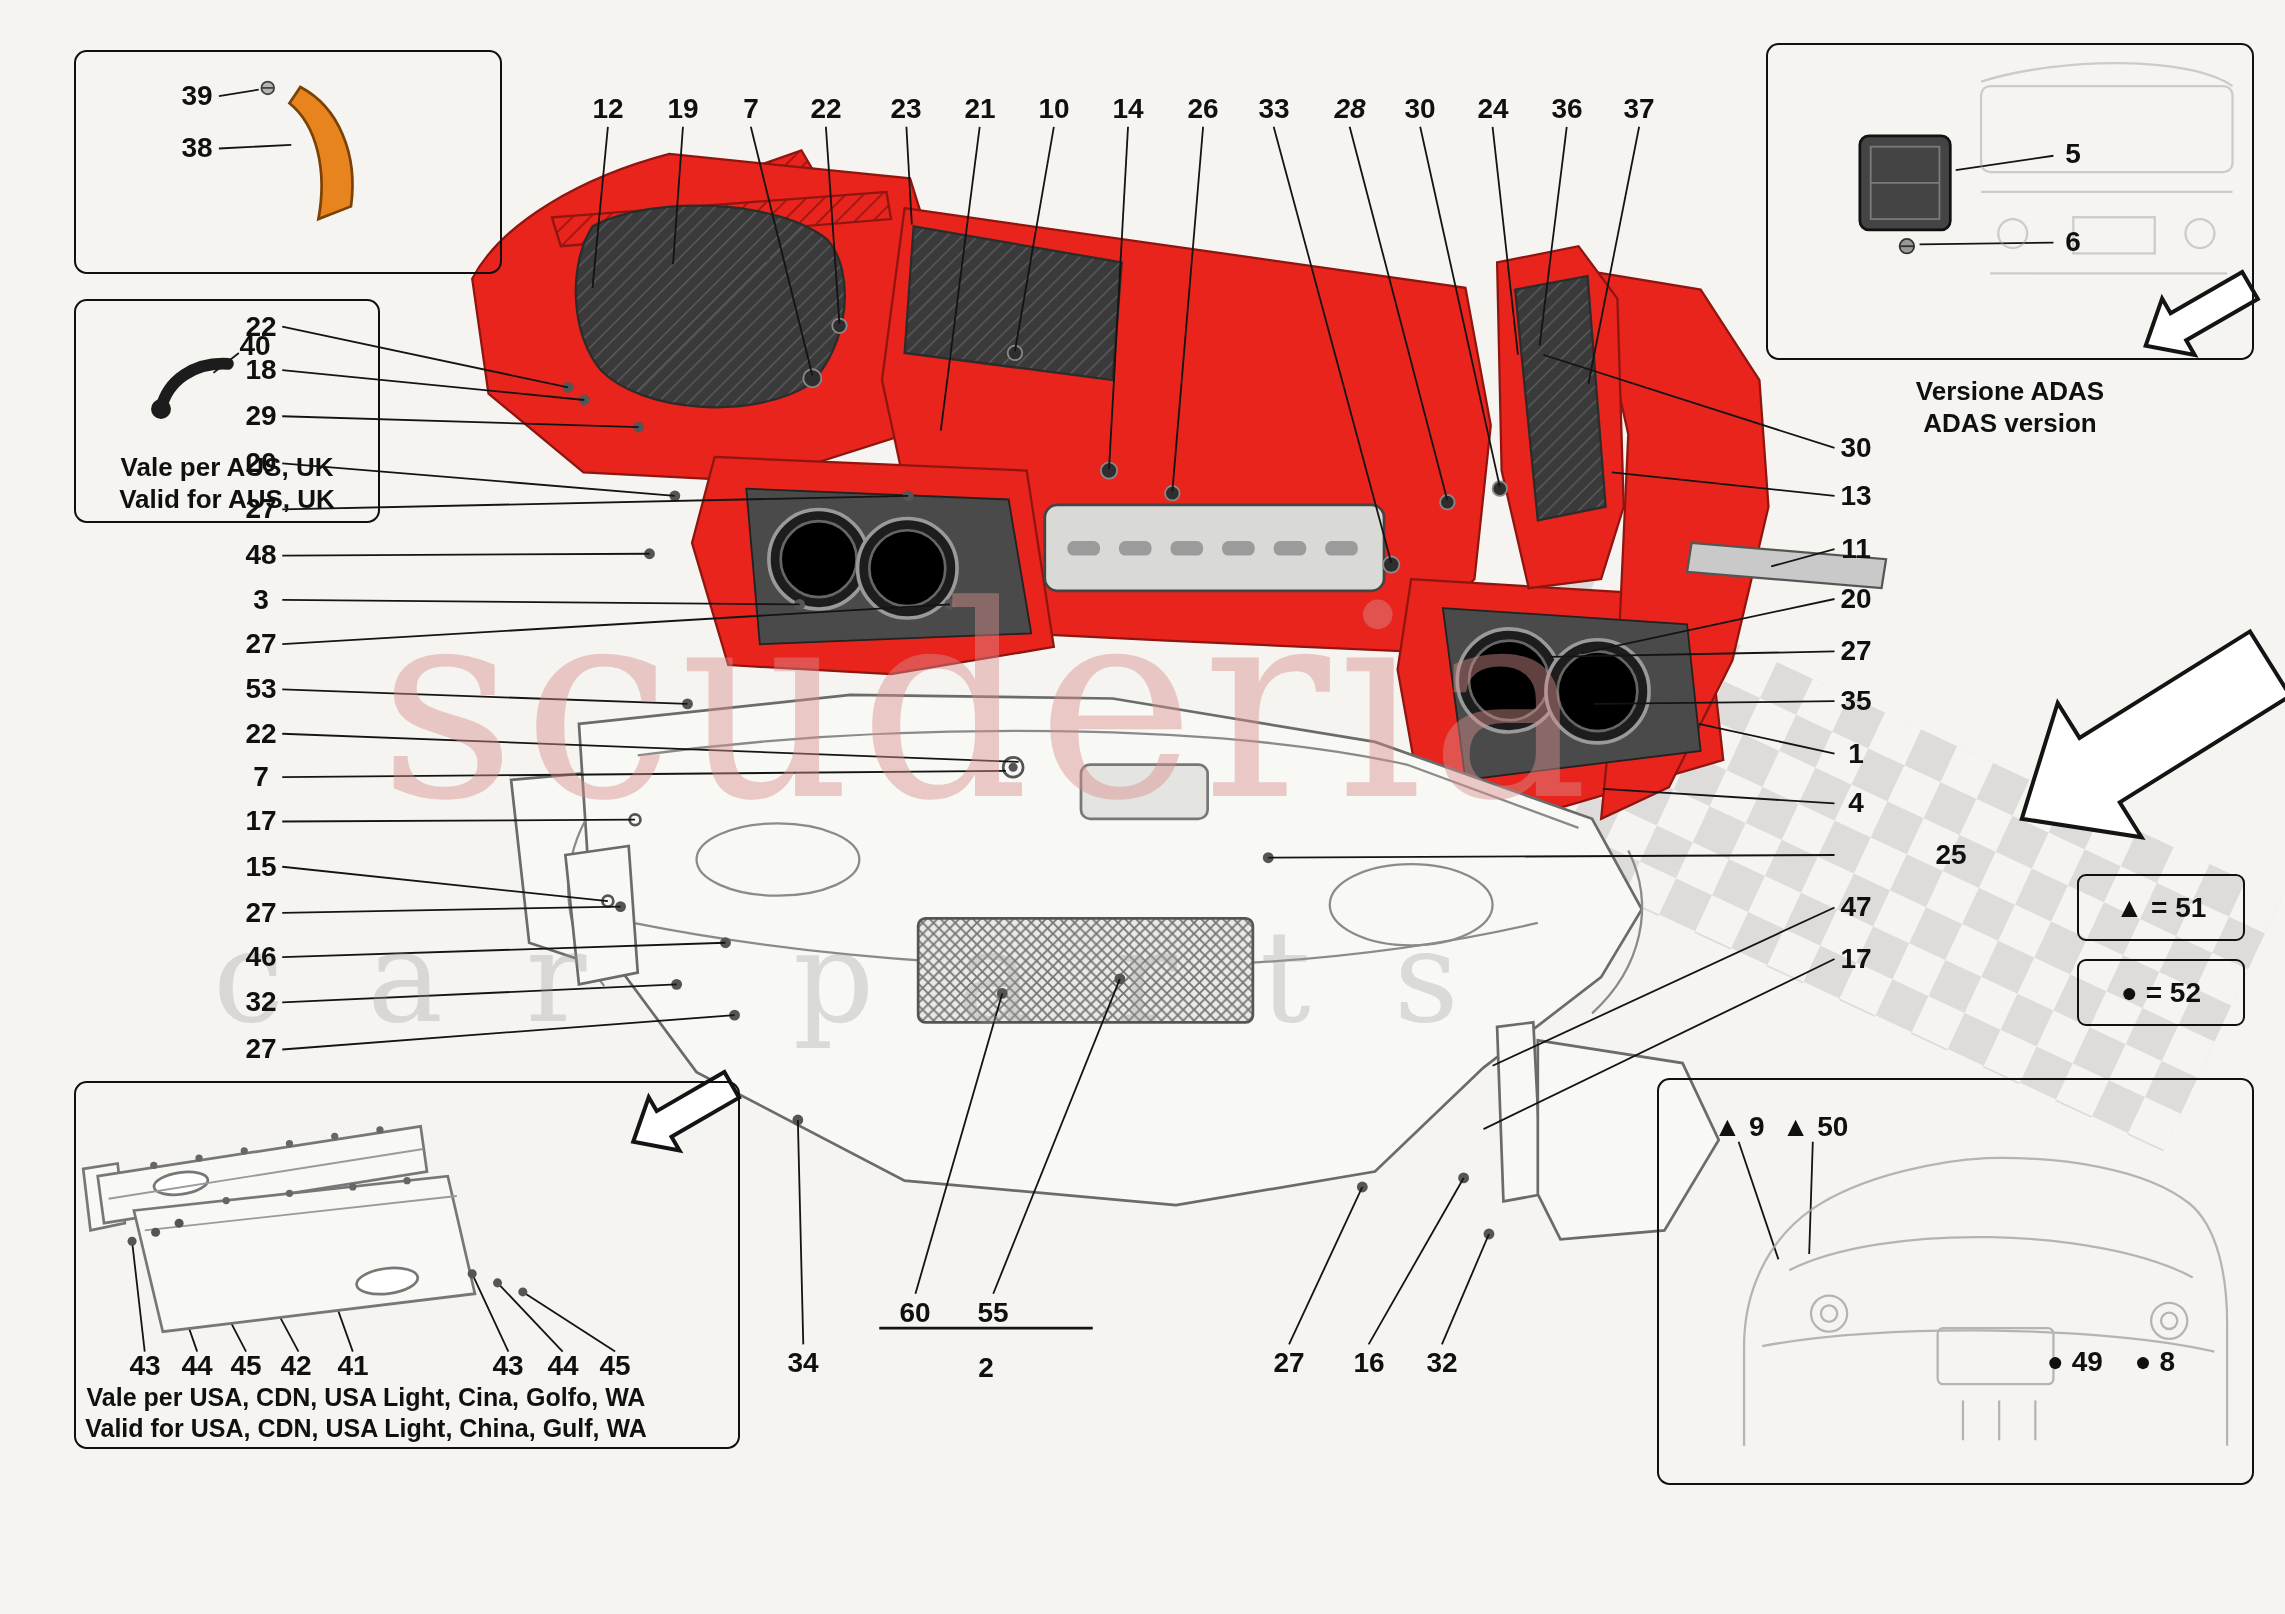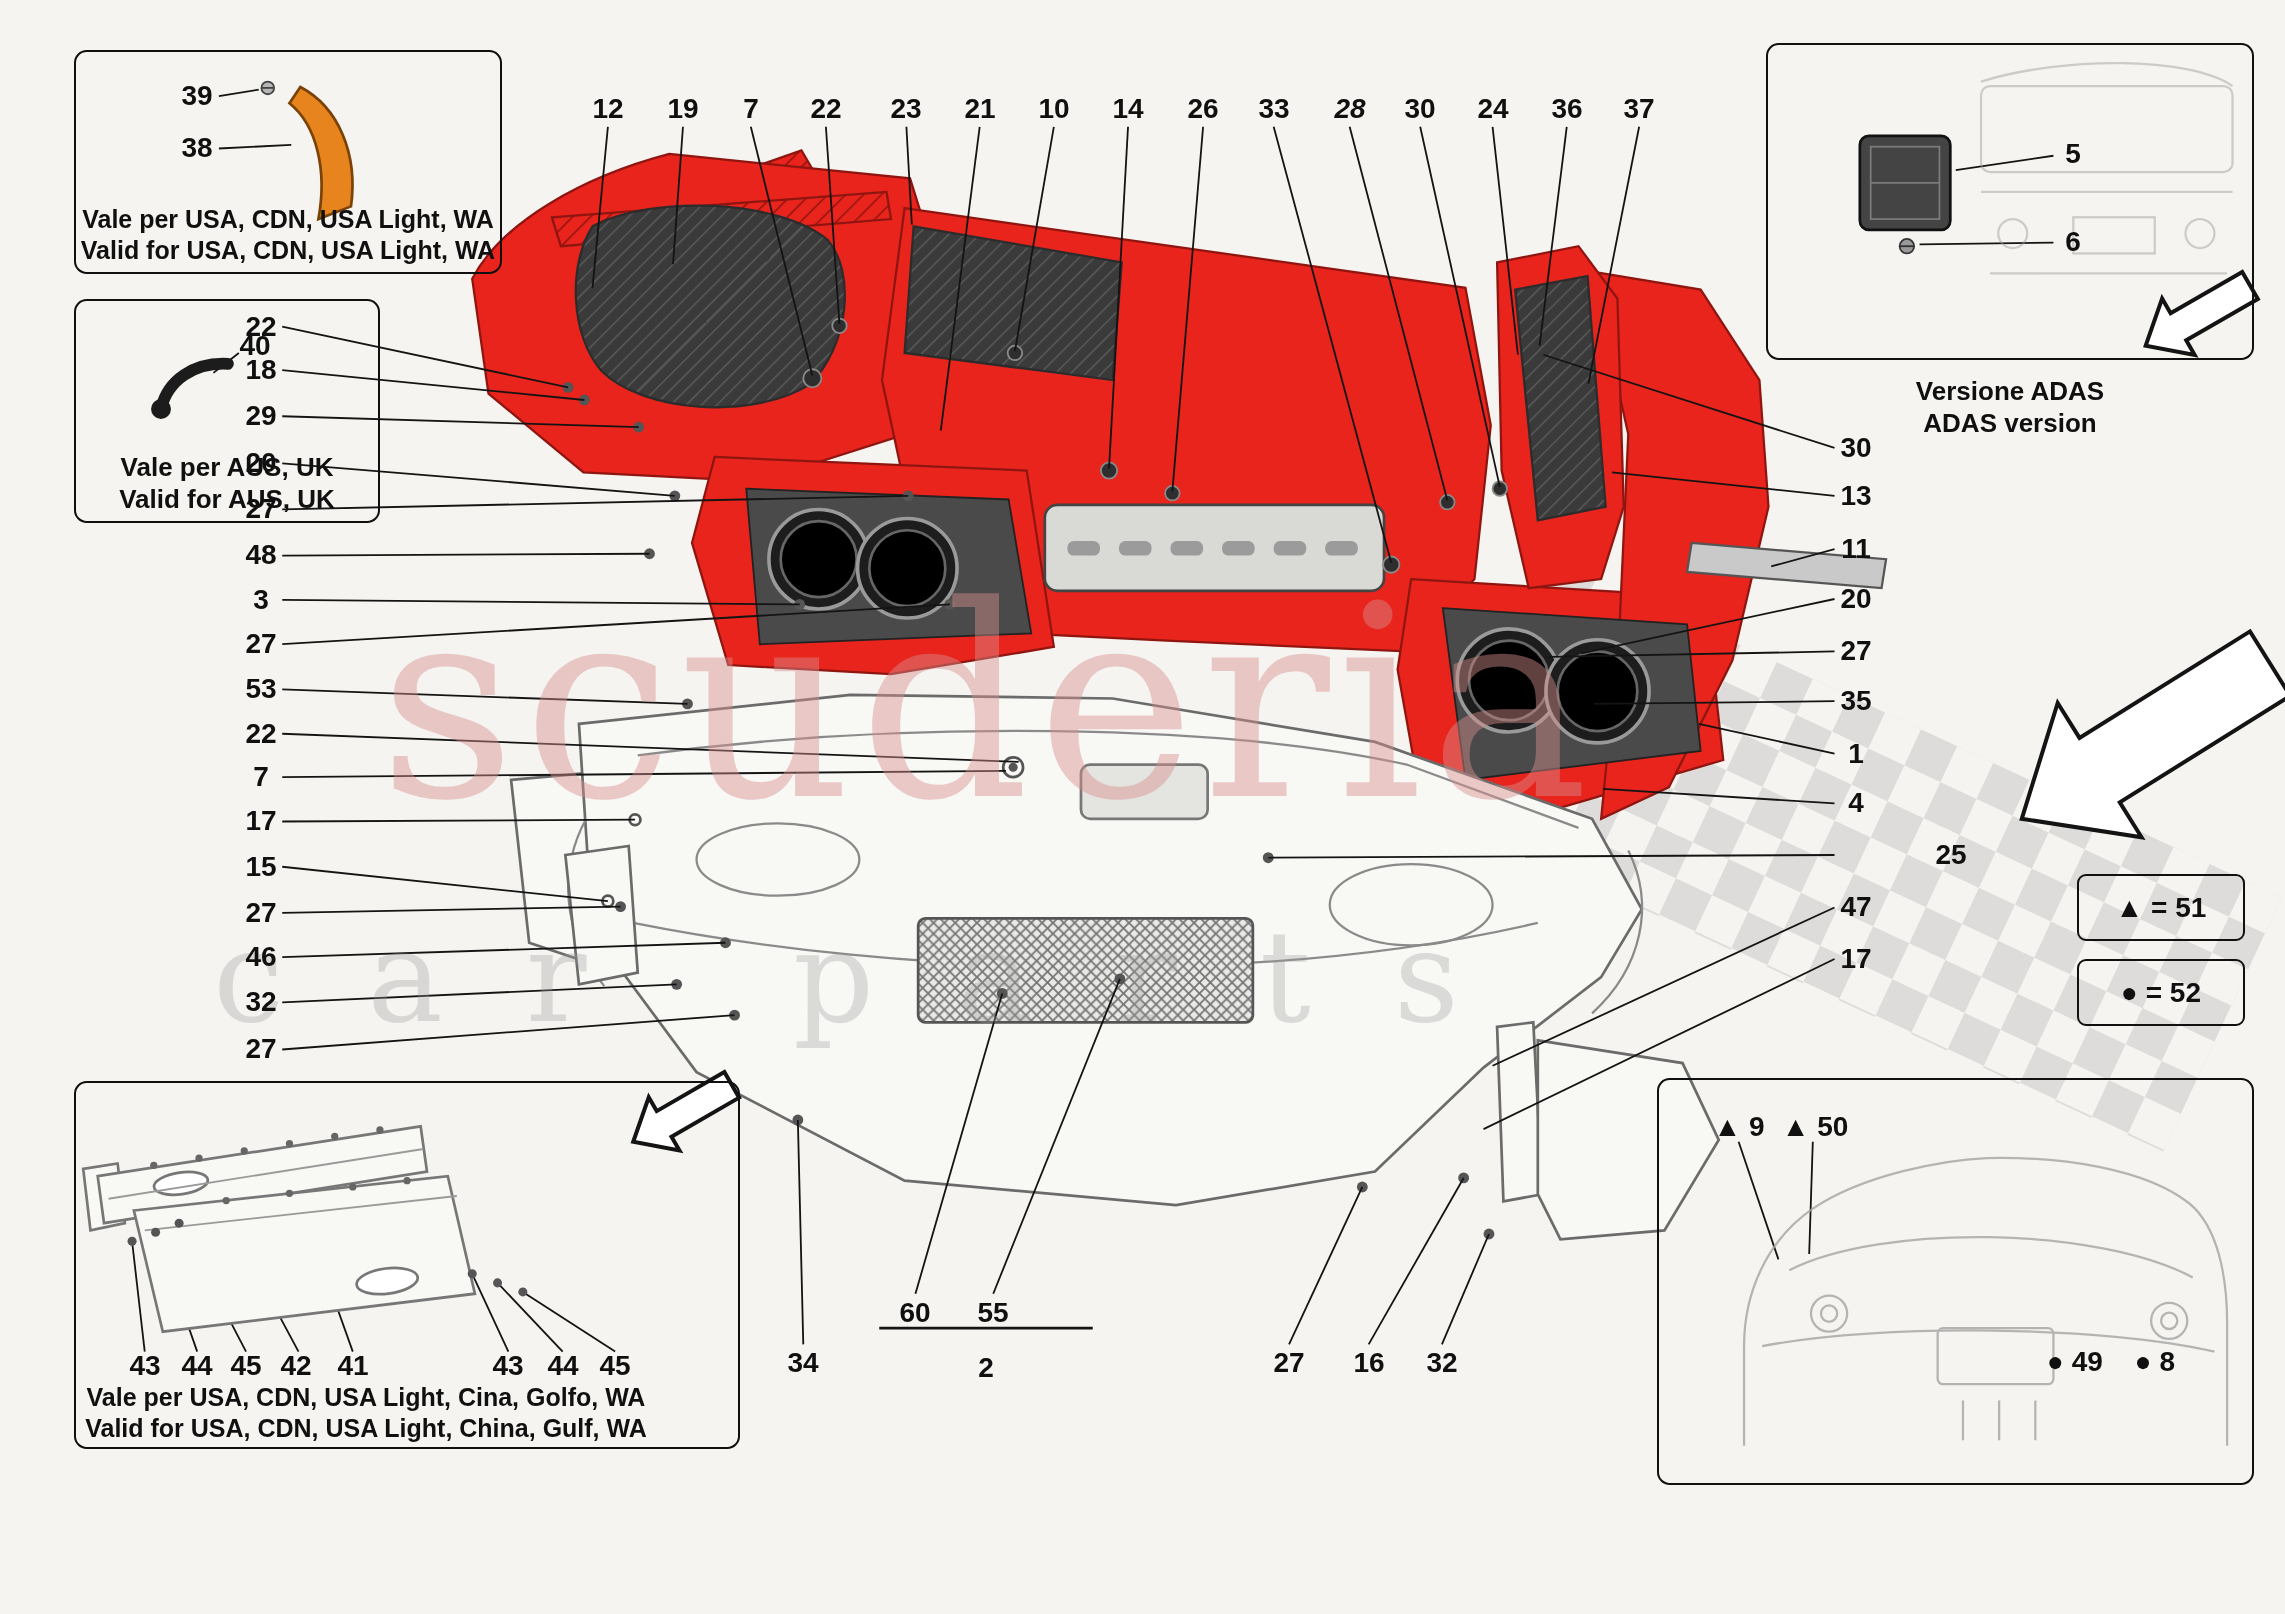--- a/index.html
+++ b/index.html
@@ -365,24 +365,20 @@
 
 <div class="inset-box" style="left:74px;top:50px;width:428px;height:224px"></div>
 <div class="inset-box" style="left:74px;top:299px;width:306px;height:224px"></div>
 <div class="inset-box" style="left:1766px;top:43px;width:488px;height:317px"></div>
 <div class="inset-box" style="left:74px;top:1081px;width:666px;height:368px"></div>
 <div class="inset-box" style="left:1657px;top:1078px;width:597px;height:407px"></div>
 
 <div class="legend-box" style="left:2077px;top:874px;width:168px;height:67px">▲ = 51</div>
 <div class="legend-box" style="left:2077px;top:959px;width:168px;height:67px">● = 52</div>
 
-<div class="caption small" style="left:74px;top:204px;width:428px">
-  <div>Vale per USA, CDN, USA Light, WA</div>
-  <div>Valid for USA, CDN, USA Light, WA</div>
-</div>
 <div class="caption" style="left:74px;top:452px;width:306px">
   <div>Vale per AUS, UK</div>
   <div>Valid for AUS, UK</div>
 </div>
 <div class="caption" style="left:1766px;top:376px;width:488px">
   <div>Versione ADAS</div>
   <div>ADAS version</div>
 </div>
 <div class="caption small" style="left:74px;top:1382px;width:584px">
   <div>Vale per USA, CDN, USA Light, Cina, Golfo, WA</div>

